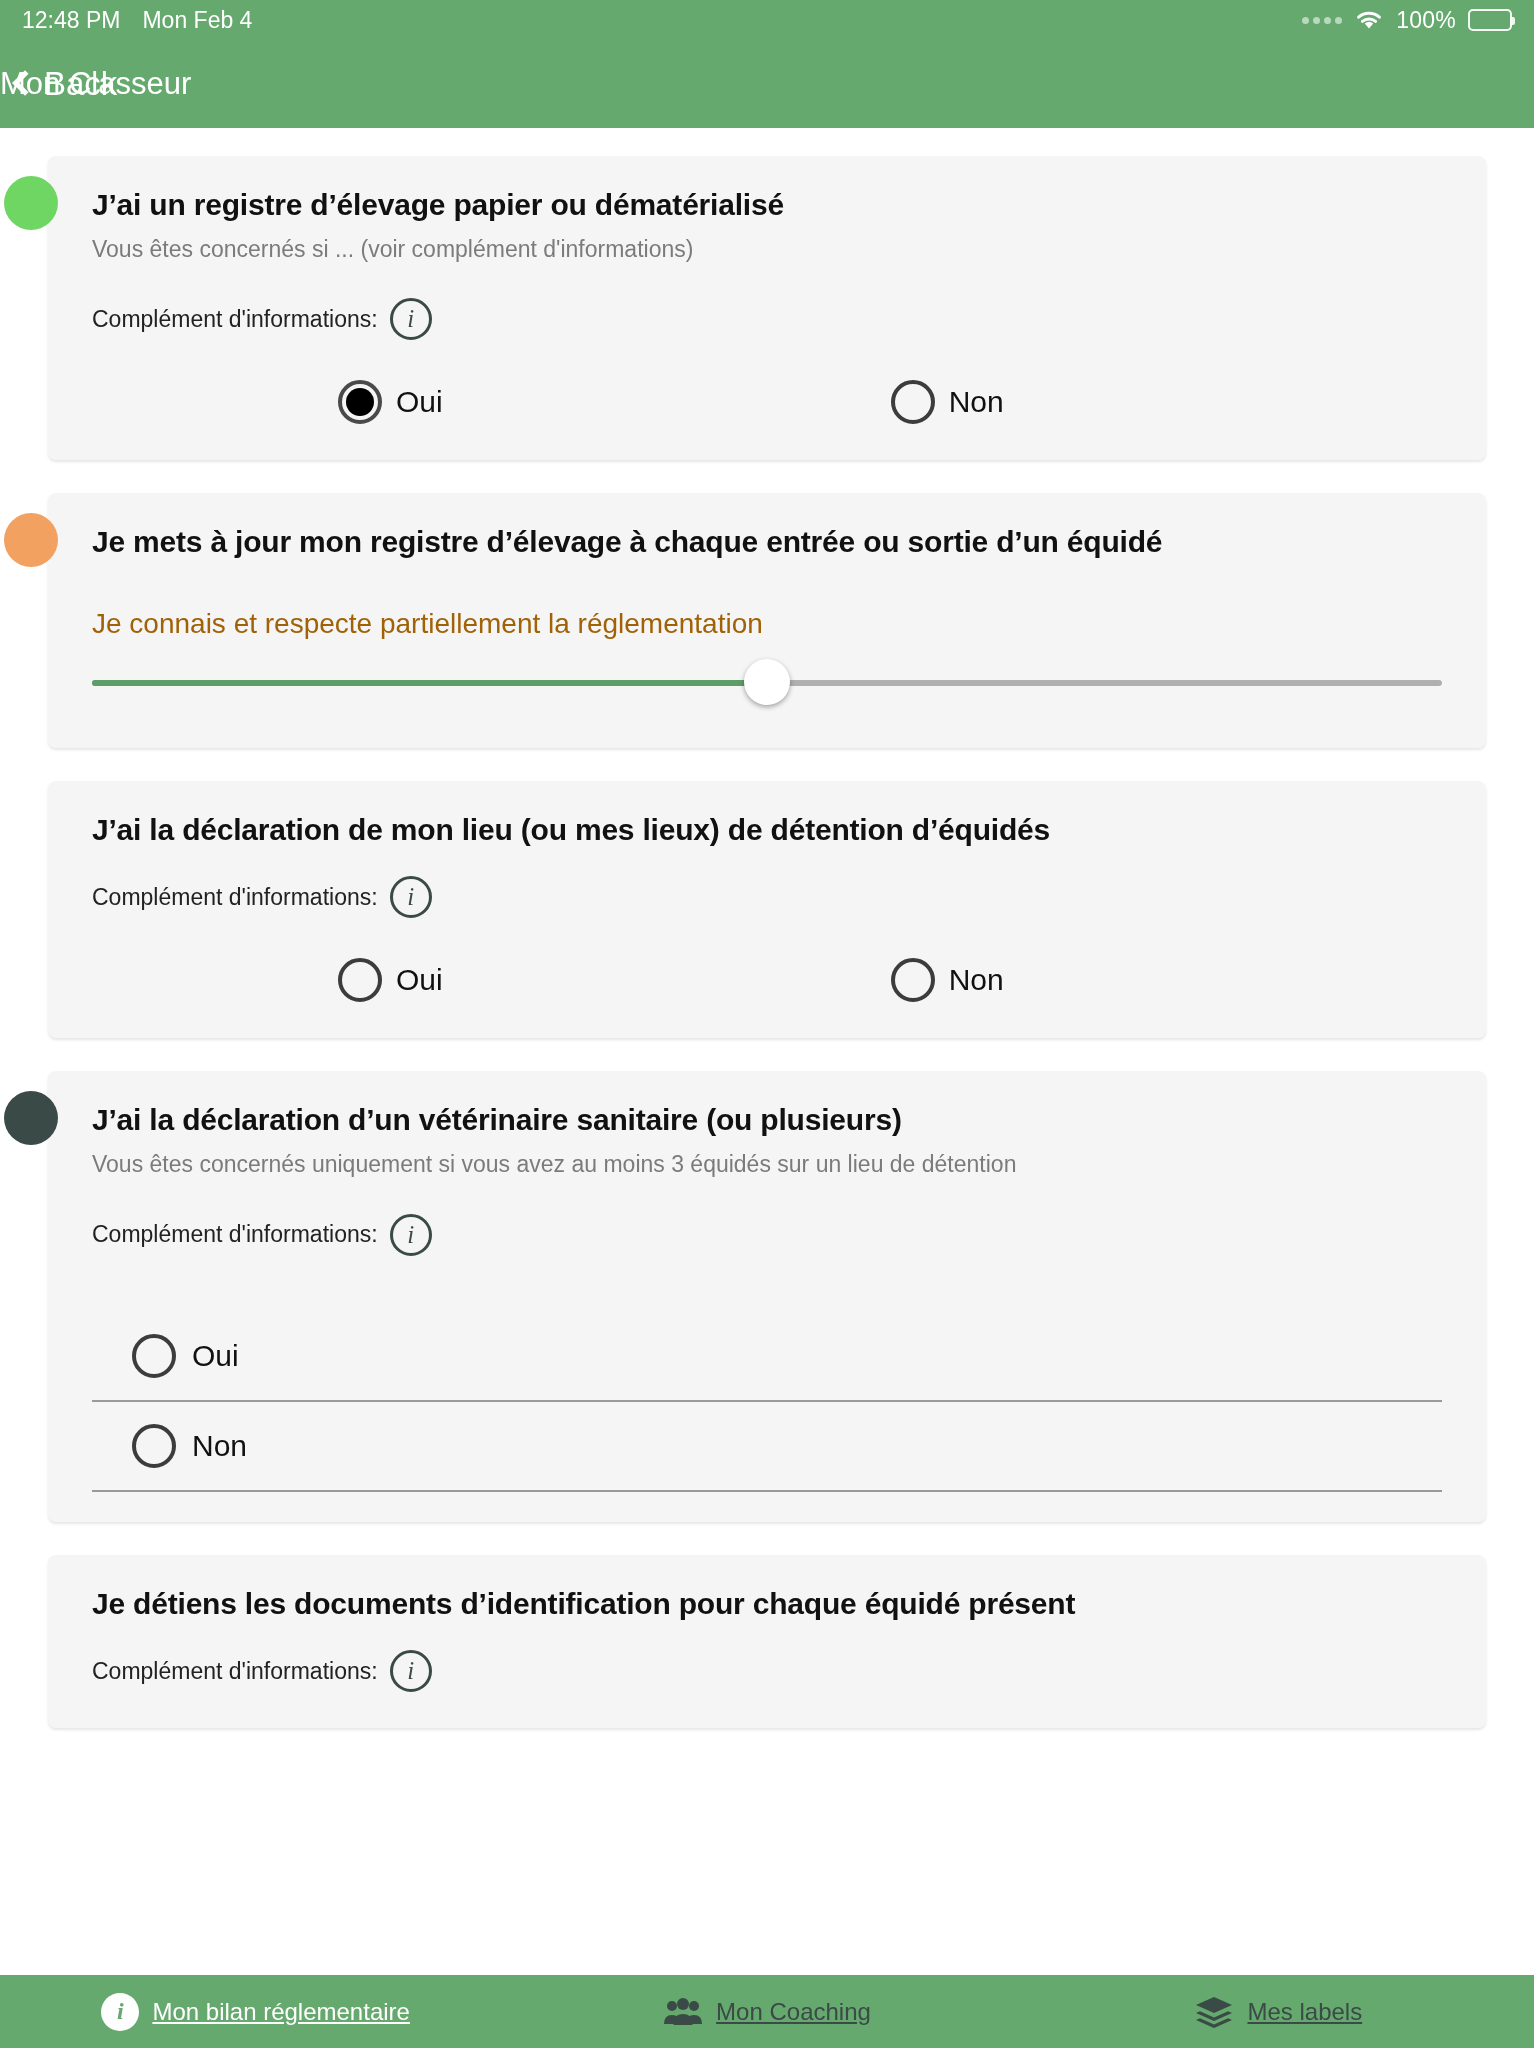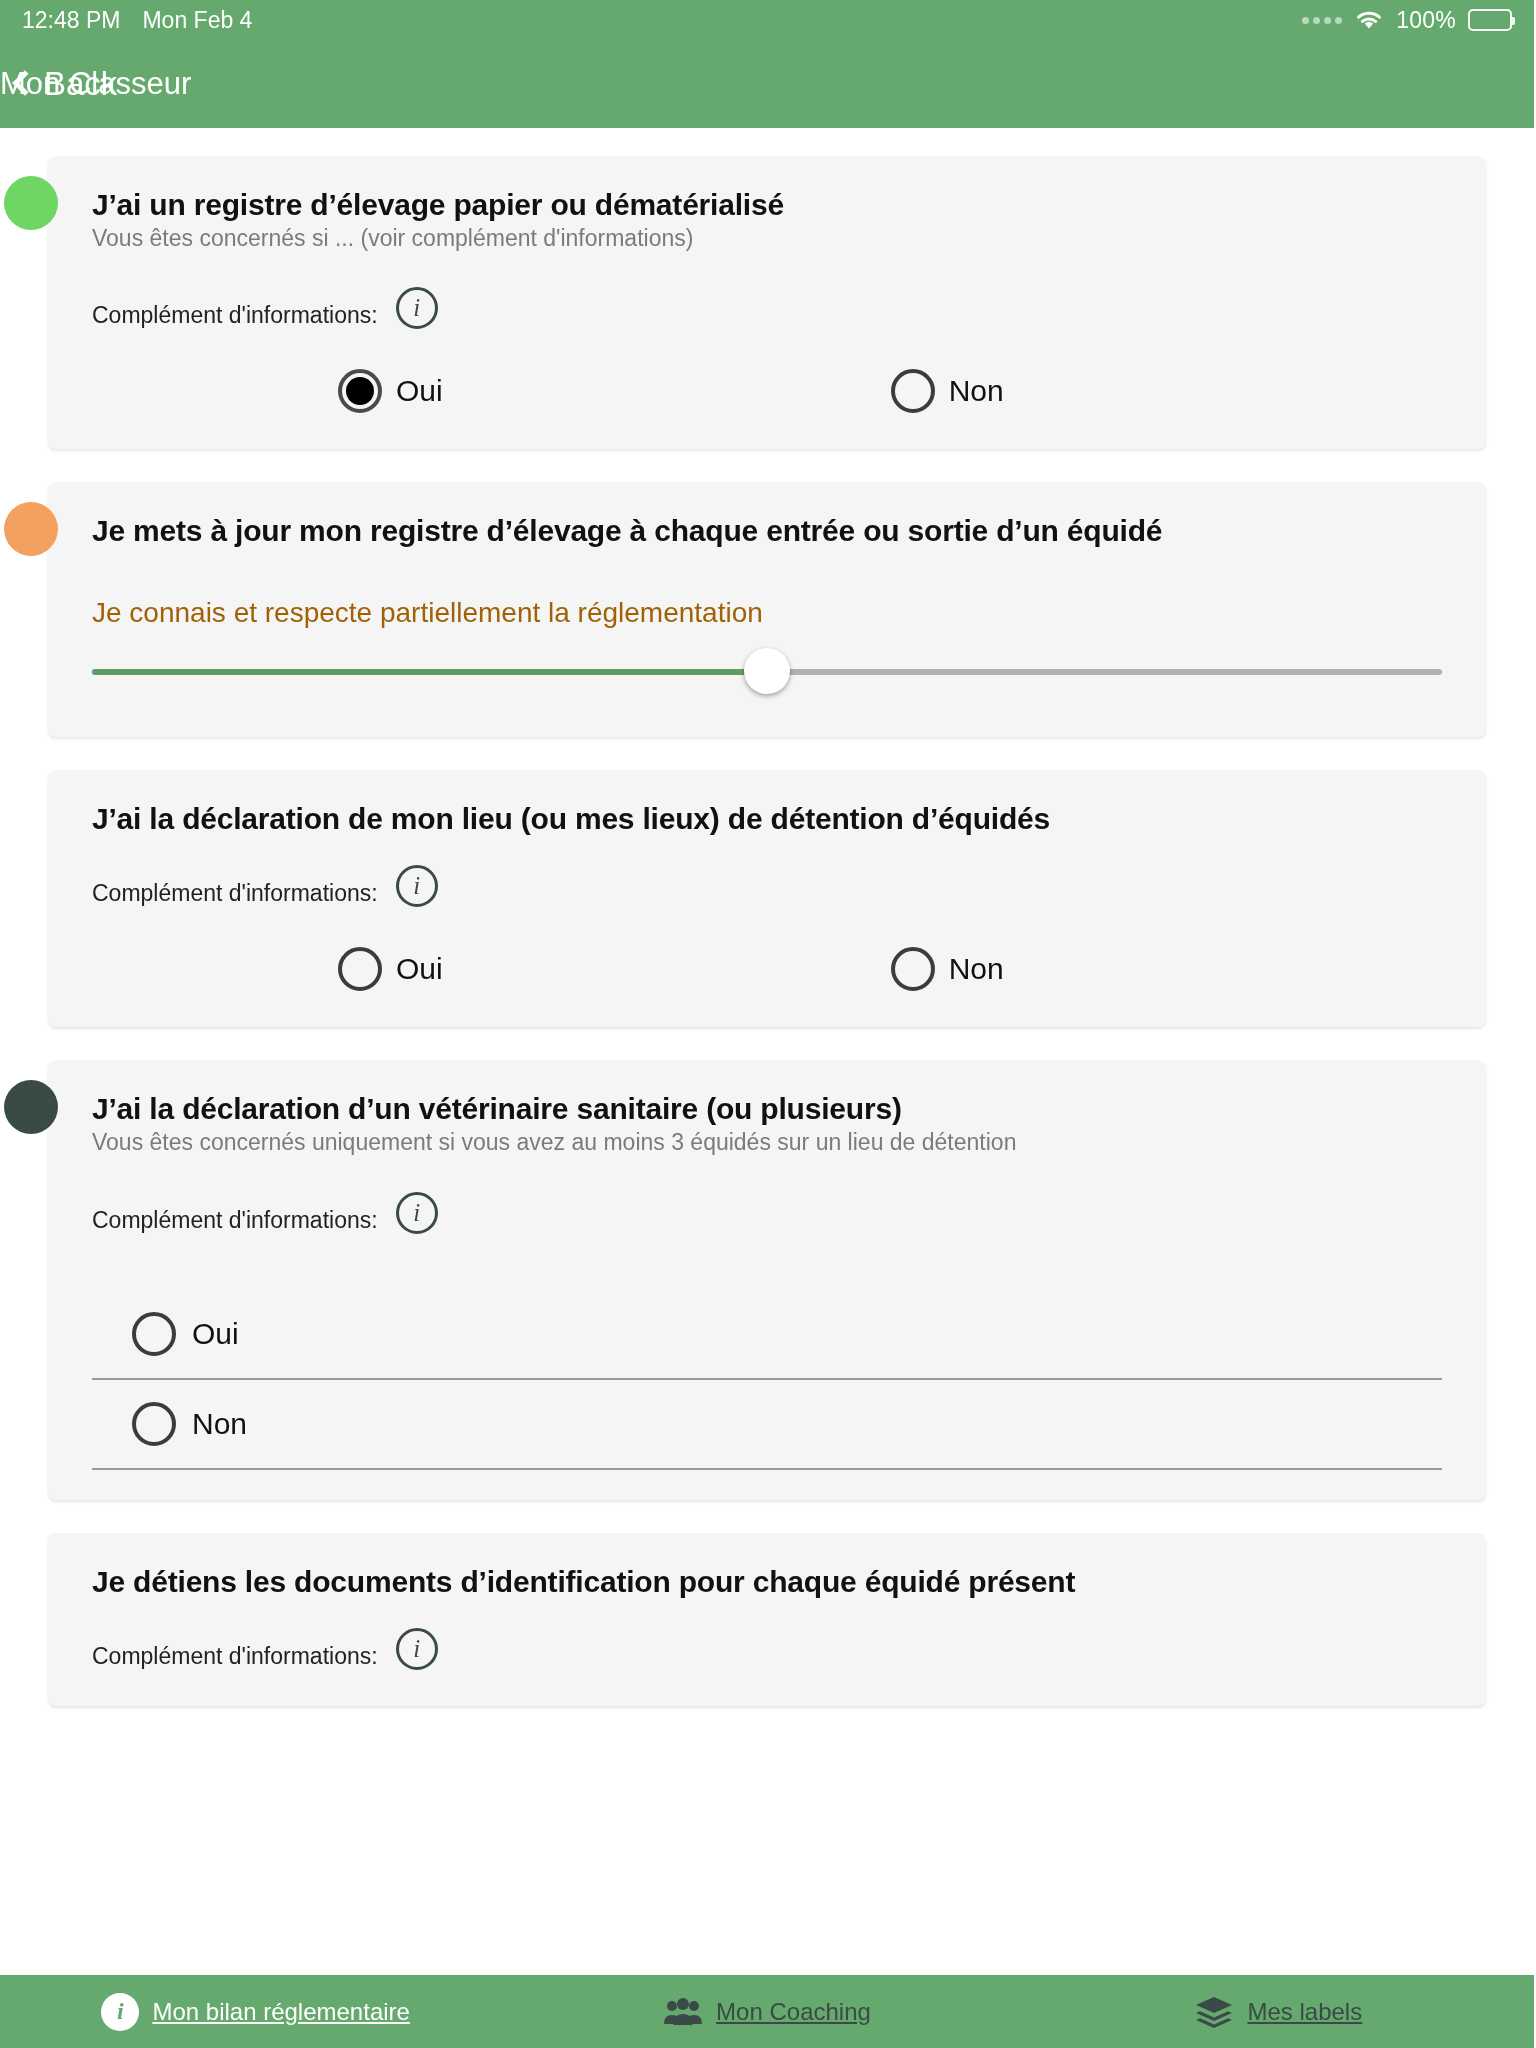--- a/index.html
+++ b/index.html
@@ -91,24 +91,24 @@
     left: -44px; top: 20px;
     width: 54px; height: 54px; border-radius: 50%;
     z-index: 3;
   }
   .card-title {
     font-size: 30px; color: #111111; line-height: 1.25;
     letter-spacing: -0.2px;
     font-weight: bold;
   }
   .card-sub {
-    font-size: 23px; color: #7b7b7b; line-height: 1.3;
+    font-size: 23px; color: #7b7b7b; margin-top: 11px; line-height: 1.3;
   }
   .complement-row {
-    display: flex; align-items: flex-end; gap: 18px;
+    display: flex; align-items: center; gap: 12px;
     margin-top: 34px;
   }
   .complement-label { font-size: 23px; color: #222222; }
   .info-circle {
     width: 42px; height: 42px; border-radius: 50%;
     border: 3px solid #3a4a47;
     display: flex; align-items: center; justify-content: center;
     font-size: 25px; color: #3a4a47;
     font-family: "Liberation Serif", serif; font-style: italic;
     cursor: pointer;

